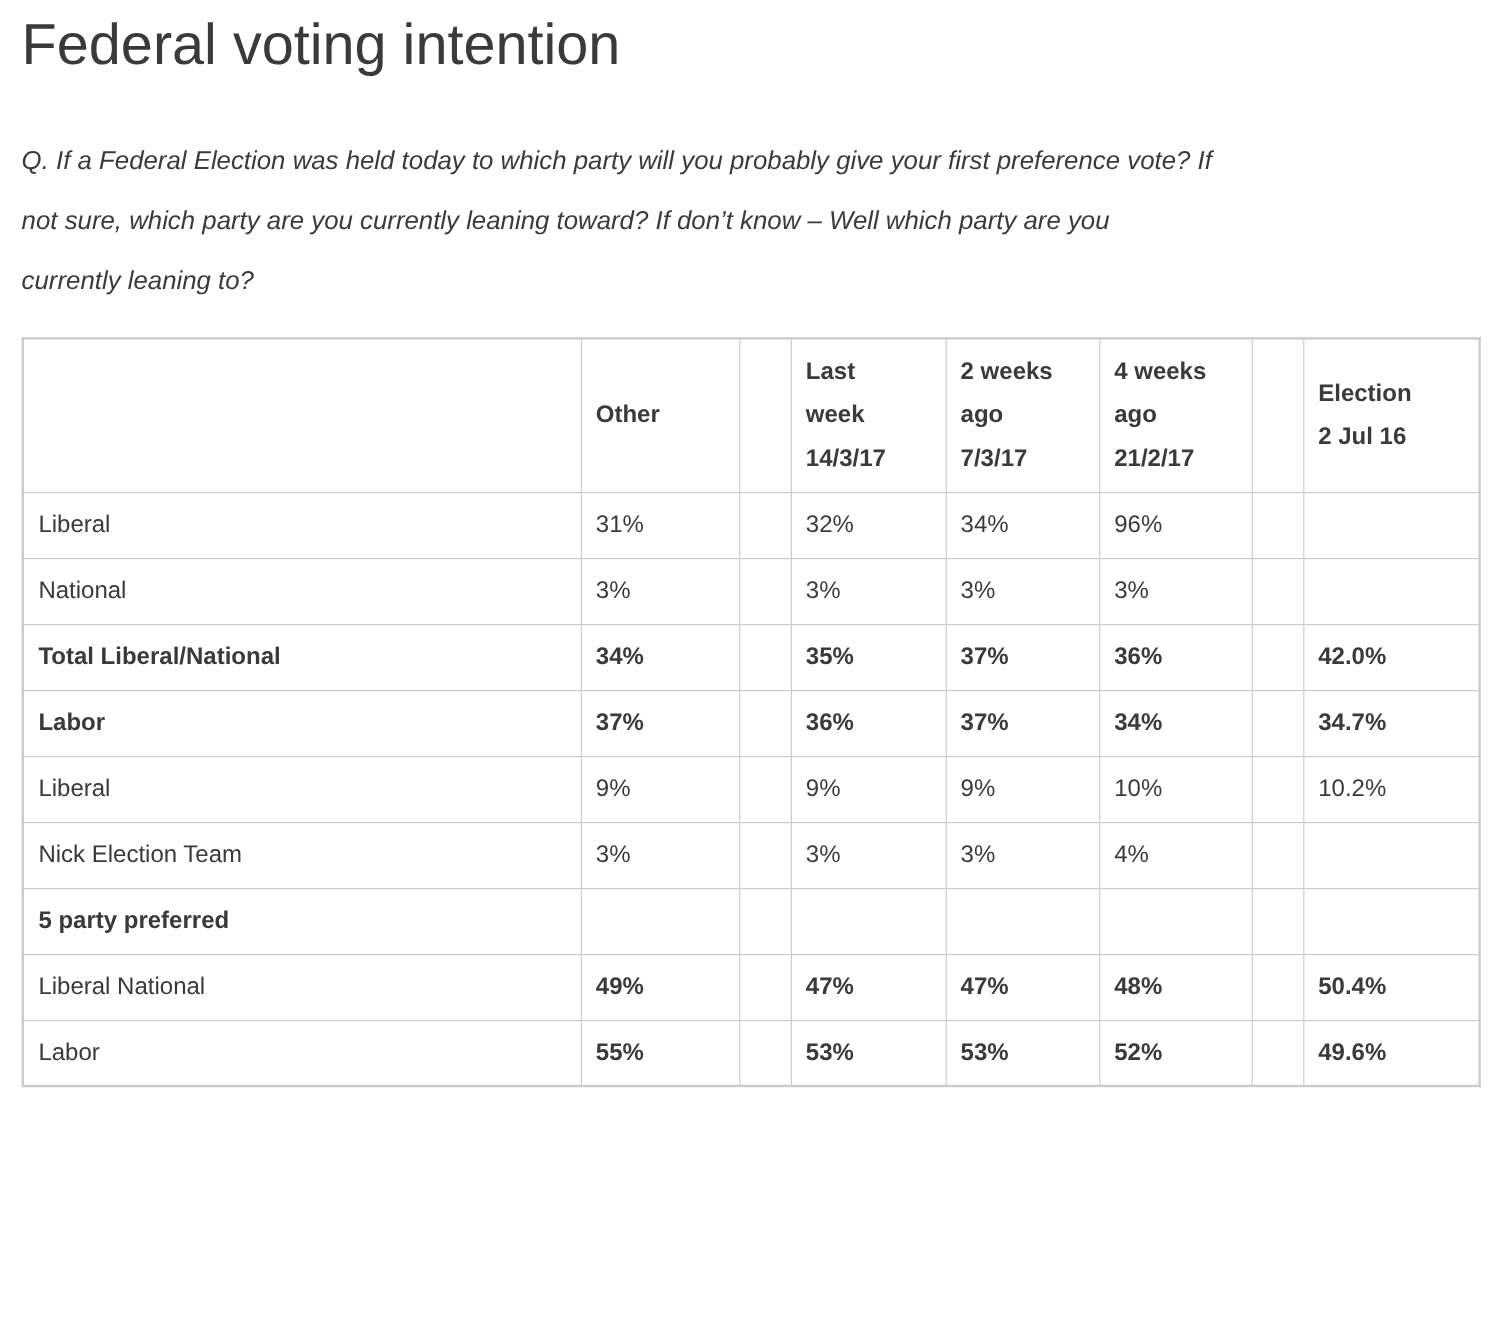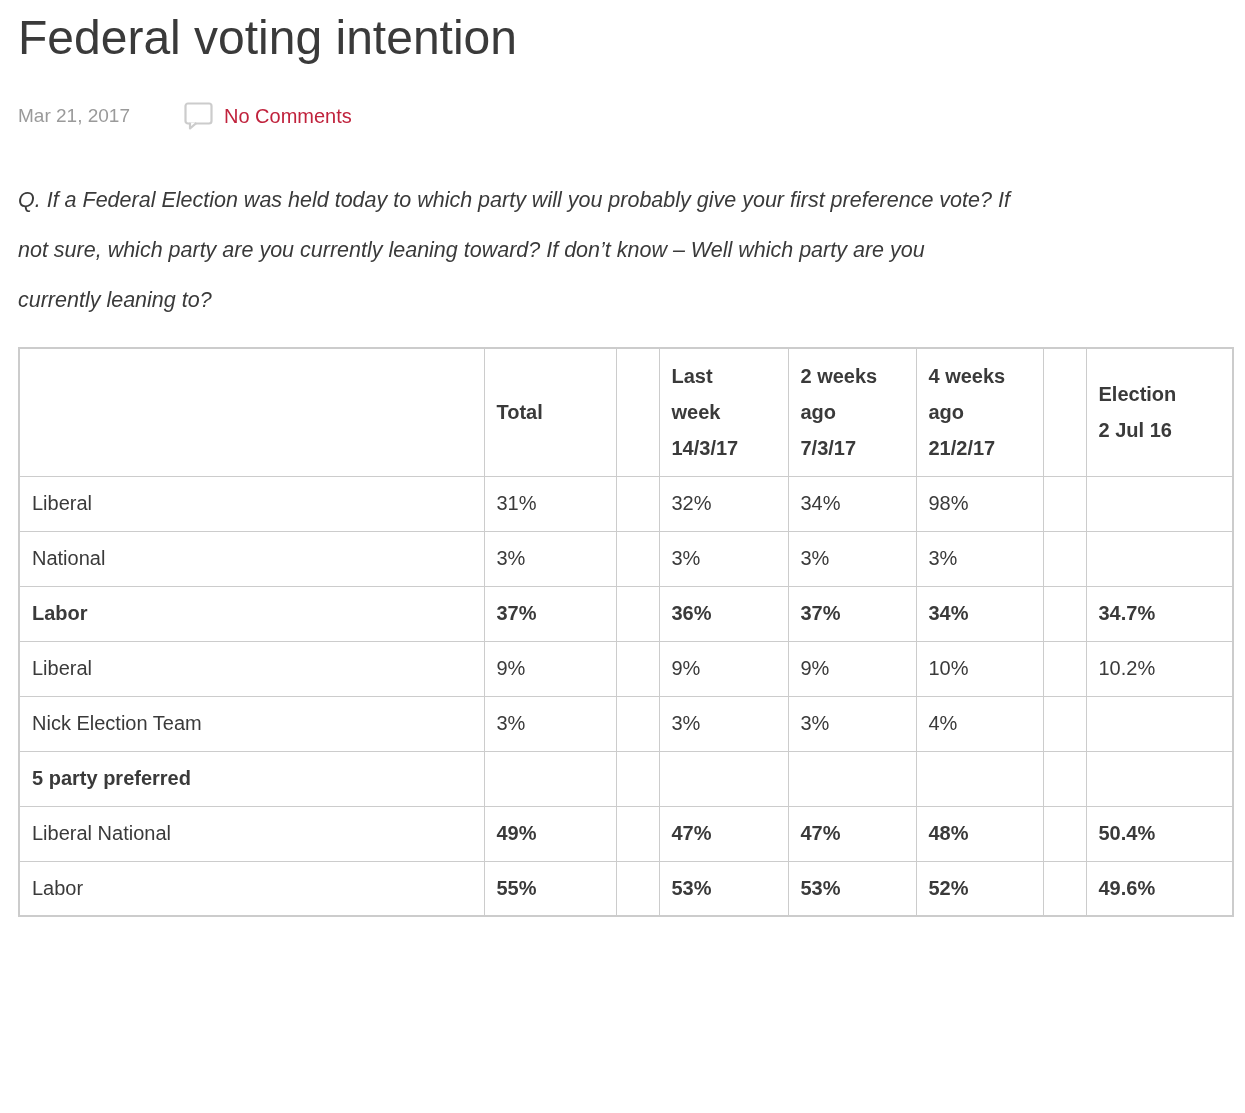--- a/index.html
+++ b/index.html
@@ -85,50 +85,40 @@
   col.col-week3{width:127px}
   col.col-election{width:147px}
 </style>
 </head>
 <body>
 
 <div class="page">
 
   <h1 class="title">Federal voting intention</h1>
 
-  <div class="meta">
-    <span class="post-date">Mar 21, 2017</span>
-    <a class="comments-link">
-      <svg width="30" height="28" viewBox="0 0 30 28">
-        <rect x="1.5" y="1.5" width="26" height="20" rx="2.5" fill="#ffffff" stroke="#cccccc" stroke-width="2.2"></rect>
-        <path d="M6 20.8 L6 26.5 L12.5 20.8" fill="#ffffff" stroke="#cccccc" stroke-width="2.2" stroke-linejoin="round"></path>
-      </svg>
-      <span>No Comments</span>
-    </a>
-  </div>
 
   <p class="question">Q. If a Federal Election was held today to which party will you probably give your first preference vote? If
 not sure, which party are you currently leaning toward? If don’t know – Well which party are you
 currently leaning to?</p>
 
   <table class="poll">
     <colgroup>
       <col class="col-party">
       <col class="col-total">
       <col class="col-spacer">
       <col class="col-week1">
       <col class="col-week2">
       <col class="col-week3">
       <col class="col-spacer">
       <col class="col-election">
     </colgroup>
     <thead>
       <tr>
           <th class="col-party"></th>
-          <th class="col-total">Total</th>
+          <th class="col-total">Other</th>
           <th class="col-spacer"></th>
           <th class="col-week1">Last
 week
 14/3/17</th>
           <th class="col-week2">2 weeks
 ago
 7/3/17</th>
           <th class="col-week3">4 weeks
 ago
 21/2/17</th>
@@ -137,33 +127,43 @@
 2 Jul 16</th>
         </tr>
     </thead>
     <tbody>
         <tr>
           <td>Liberal</td>
           <td>31%</td>
           <td></td>
           <td>32%</td>
           <td>34%</td>
-          <td>98%</td>
+          <td>96%</td>
           <td></td>
           <td></td>
         </tr>
         <tr>
           <td>National</td>
           <td>3%</td>
           <td></td>
           <td>3%</td>
           <td>3%</td>
           <td>3%</td>
           <td></td>
           <td></td>
+        </tr>
+        <tr>
+          <td class="bold">Total Liberal/National</td>
+          <td class="bold">34%</td>
+          <td></td>
+          <td class="bold">35%</td>
+          <td class="bold">37%</td>
+          <td class="bold">36%</td>
+          <td></td>
+          <td class="bold">42.0%</td>
         </tr>
         <tr>
           <td class="bold">Labor</td>
           <td class="bold">37%</td>
           <td></td>
           <td class="bold">36%</td>
           <td class="bold">37%</td>
           <td class="bold">34%</td>
           <td></td>
           <td class="bold">34.7%</td>

